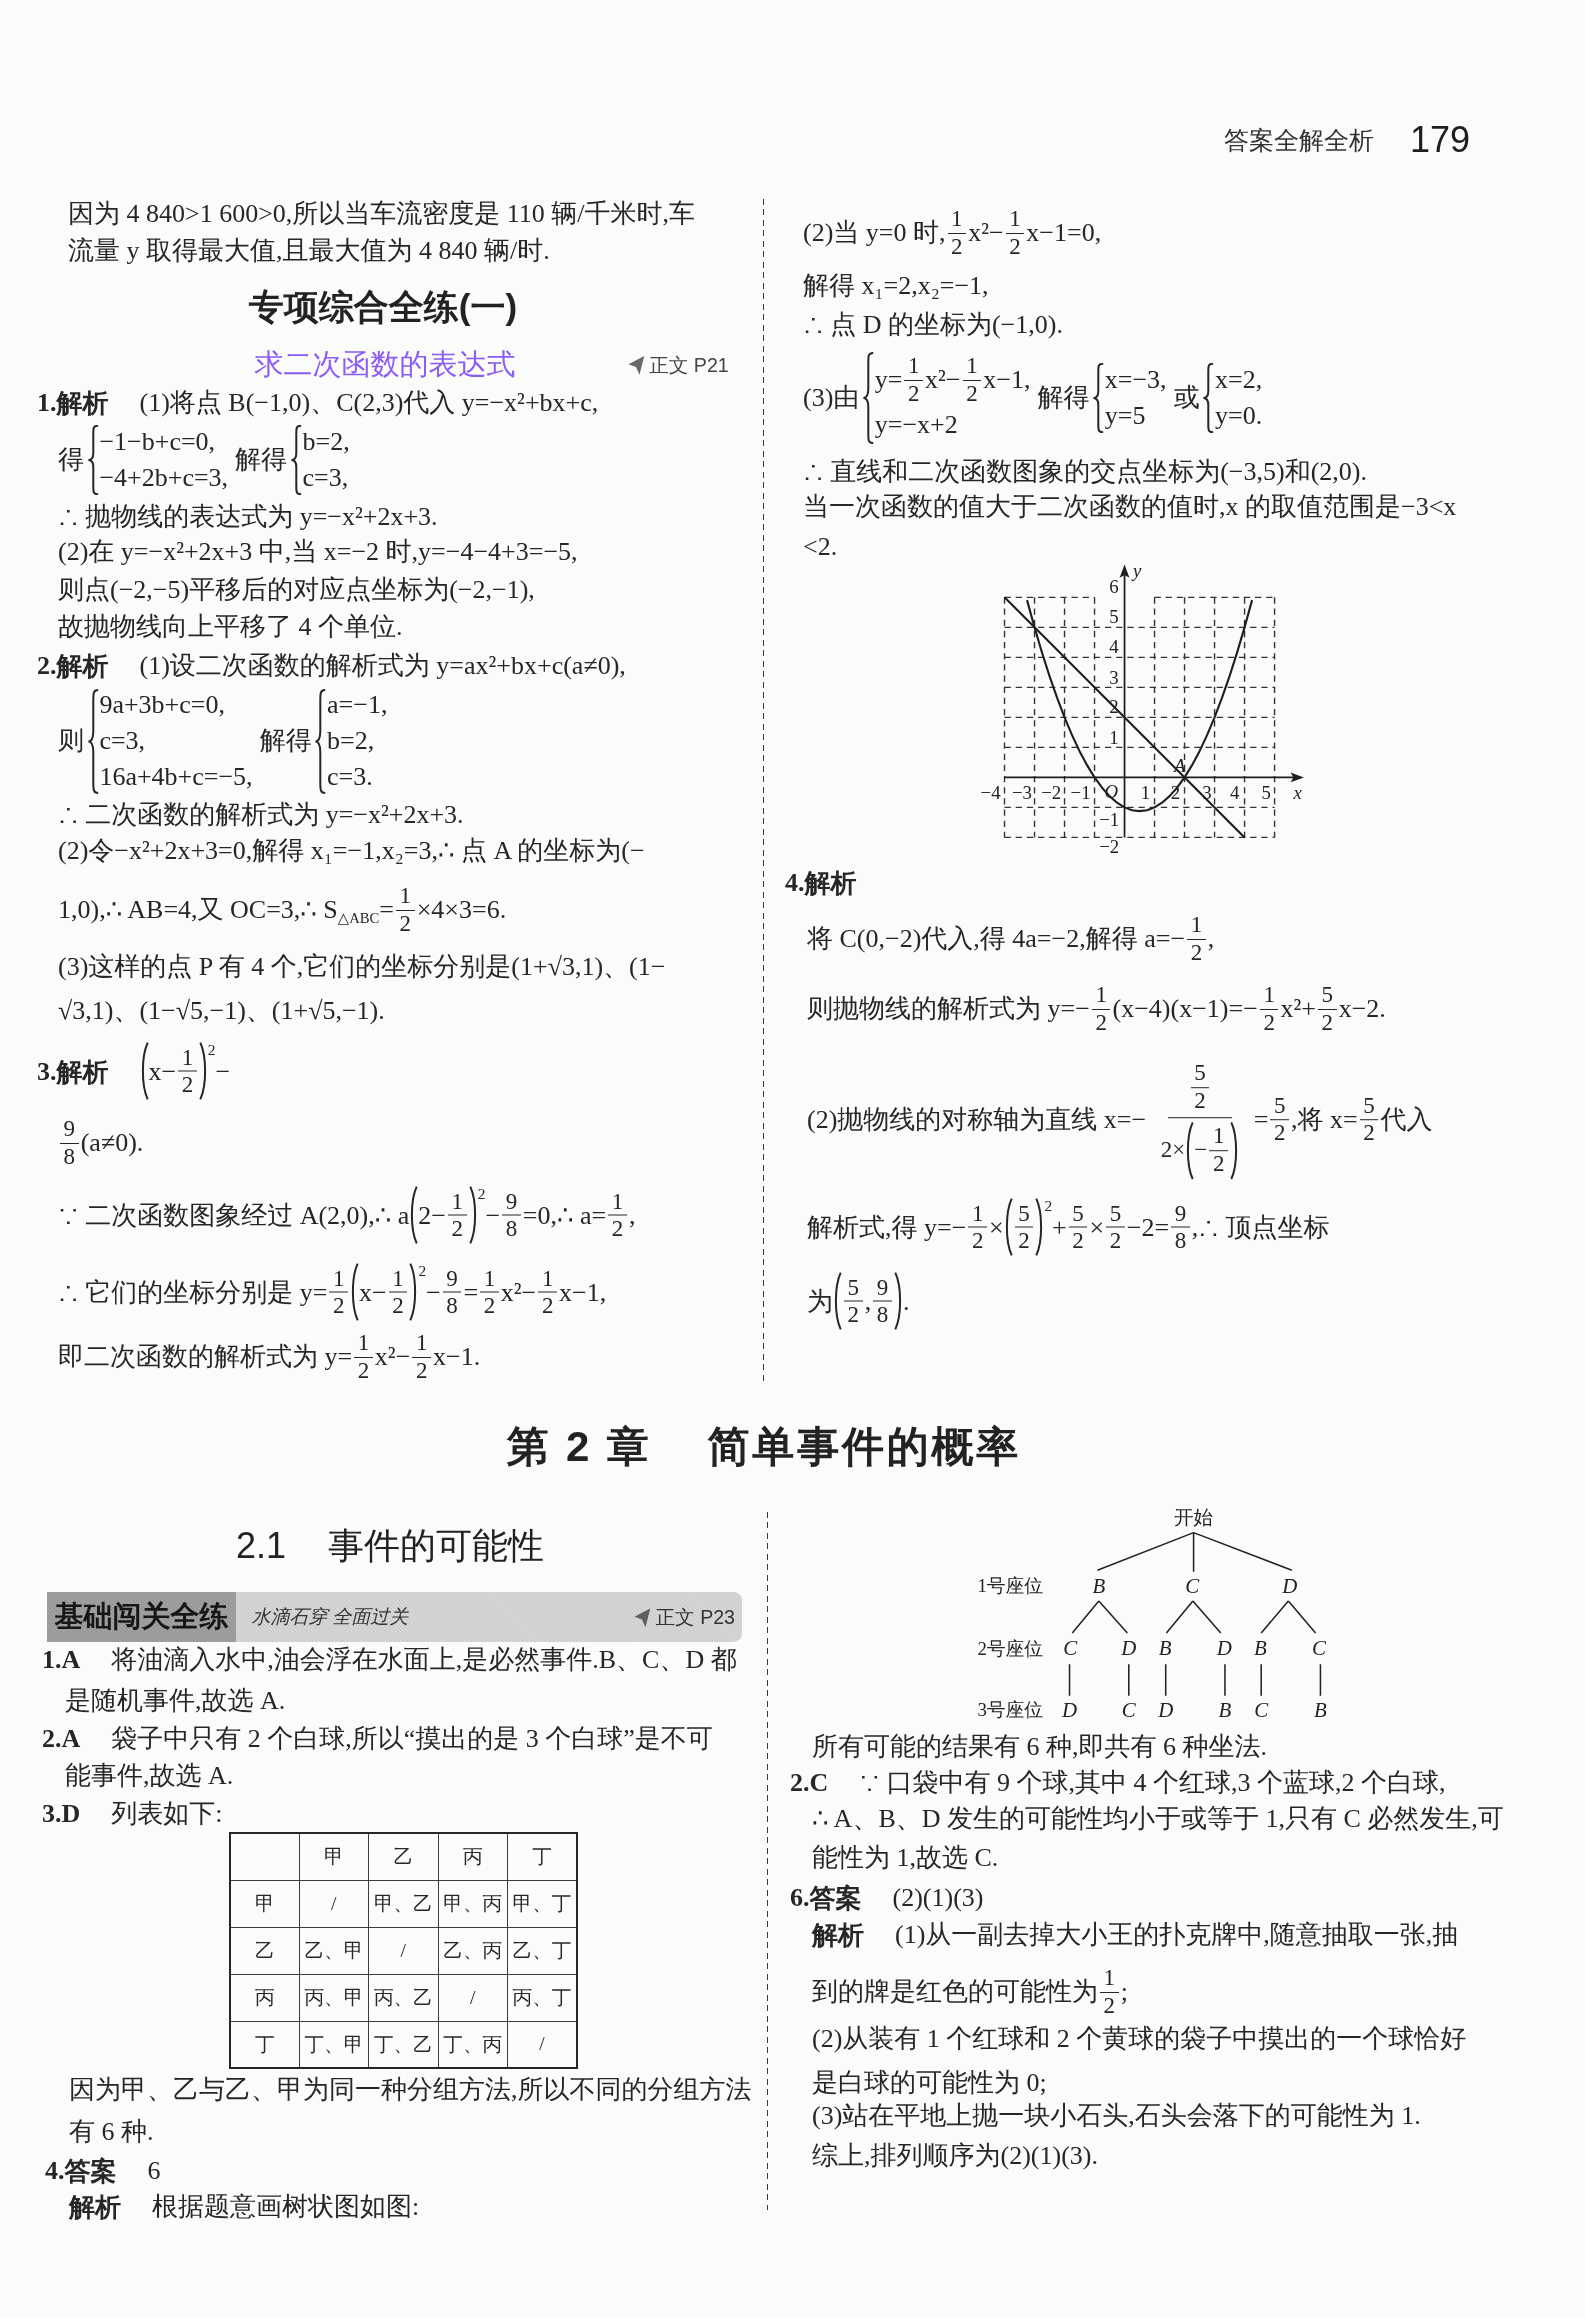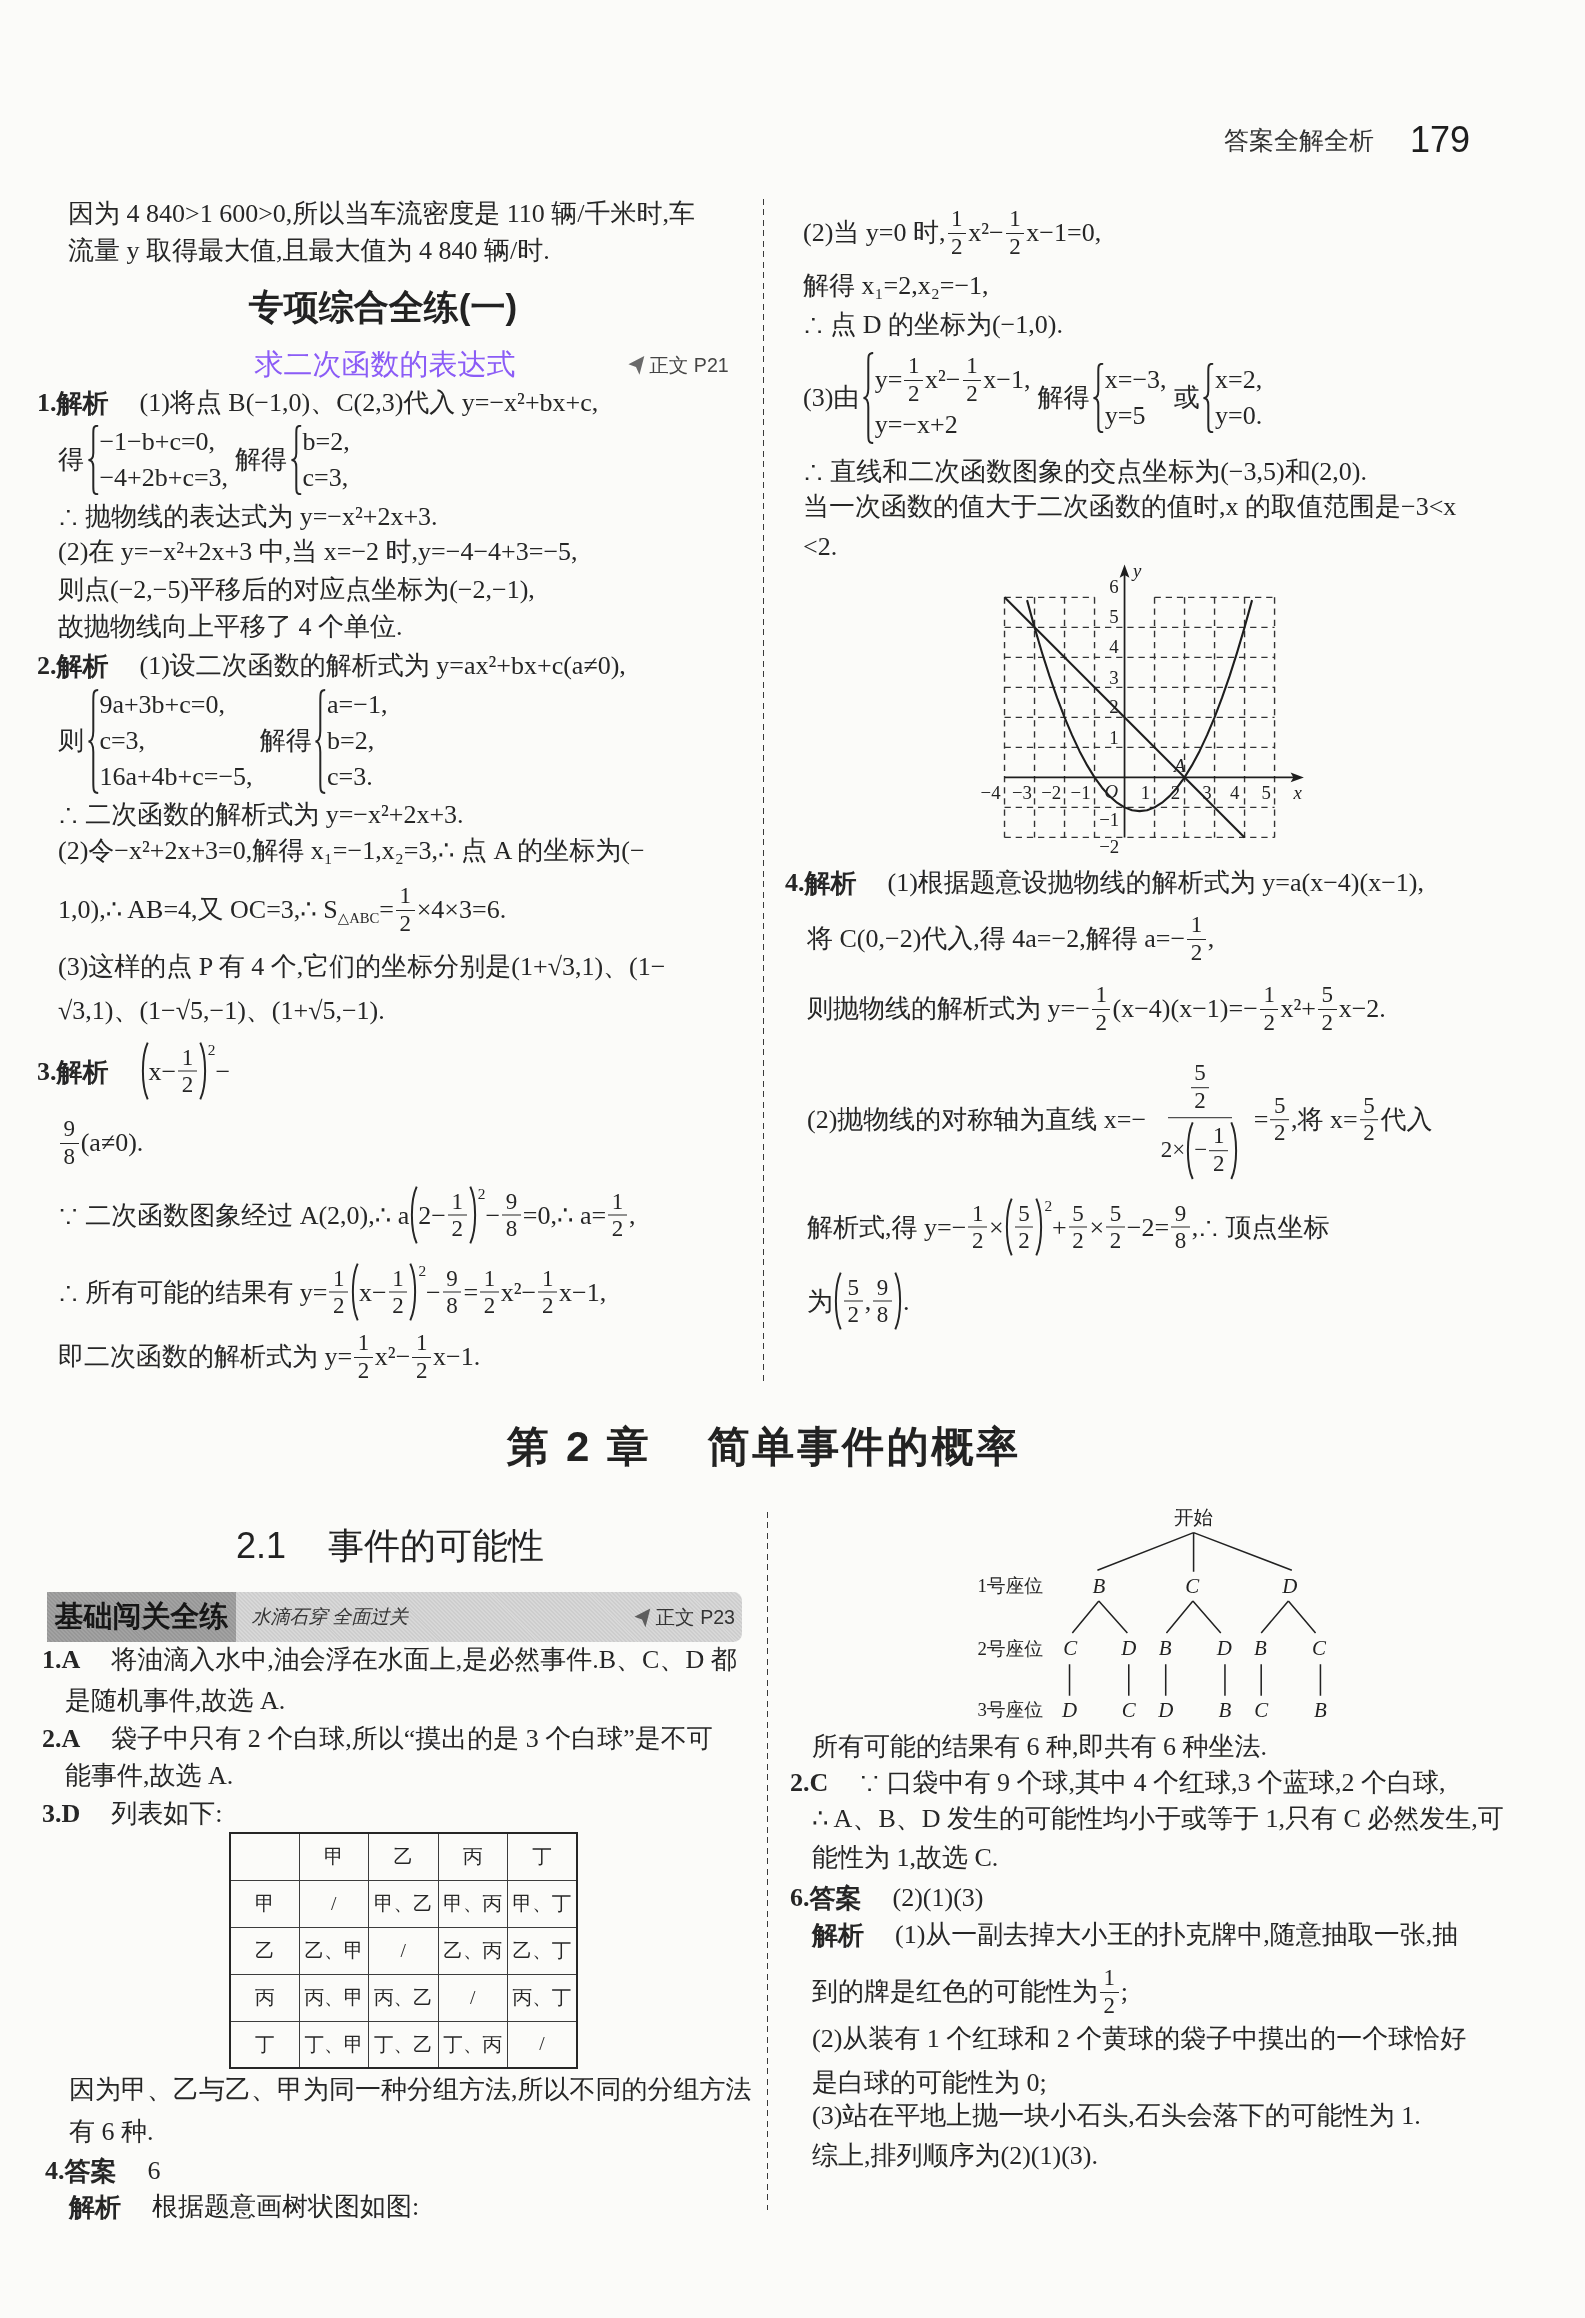--- a/index.html
+++ b/index.html
@@ -210,21 +210,21 @@
       <span class="d">8</span>
     </span>
   <span>=0,∴ a=</span>
   <span class="frac">
       <span class="n">1</span>
       <span class="d">2</span>
     </span>
   <span>,</span>
 </div>
 <div class="ln" style="left:58px;top:1292px">
-  <span>∴ 所有可能的结果有 y=</span>
+  <span>∴ 它们的坐标分别是 y=</span>
   <span class="frac">
       <span class="n">1</span>
       <span class="d">2</span>
     </span>
   <svg class="bpar" viewBox="0 0 14 100" preserveAspectRatio="none">
       <path d="M12,2 C2,25 2,75 12,98" vector-effect="non-scaling-stroke"></path>
     </svg>
   <span>x−</span>
   <span class="frac">
       <span class="n">1</span>
@@ -369,21 +369,20 @@
     <text class="svg-txt" x="228" y="383">−1</text>
     <text class="svg-txt" x="228" y="422">−2</text>
     <text class="svg-txt svg-it" x="268" y="26">y</text>
     <text class="svg-txt svg-it" x="329" y="306">A</text>
   </g>
 </svg>
 
 <div class="ln" style="left:785px;top:883px">
   <span class="num">4.</span>
   <span class="lbl after">解析</span>
-  <span>(1)根据题意设抛物线的解析式为 y=a(x−4)(x−1),</span>
 </div>
 <div class="ln" style="left:807px;top:939px">
   <span>将 C(0,−2)代入,得 4a=−2,解得 a=−</span>
   <span class="frac">
       <span class="n">1</span>
       <span class="d">2</span>
     </span>
   <span>,</span>
 </div>
 <div class="ln" style="left:807px;top:1009px">

